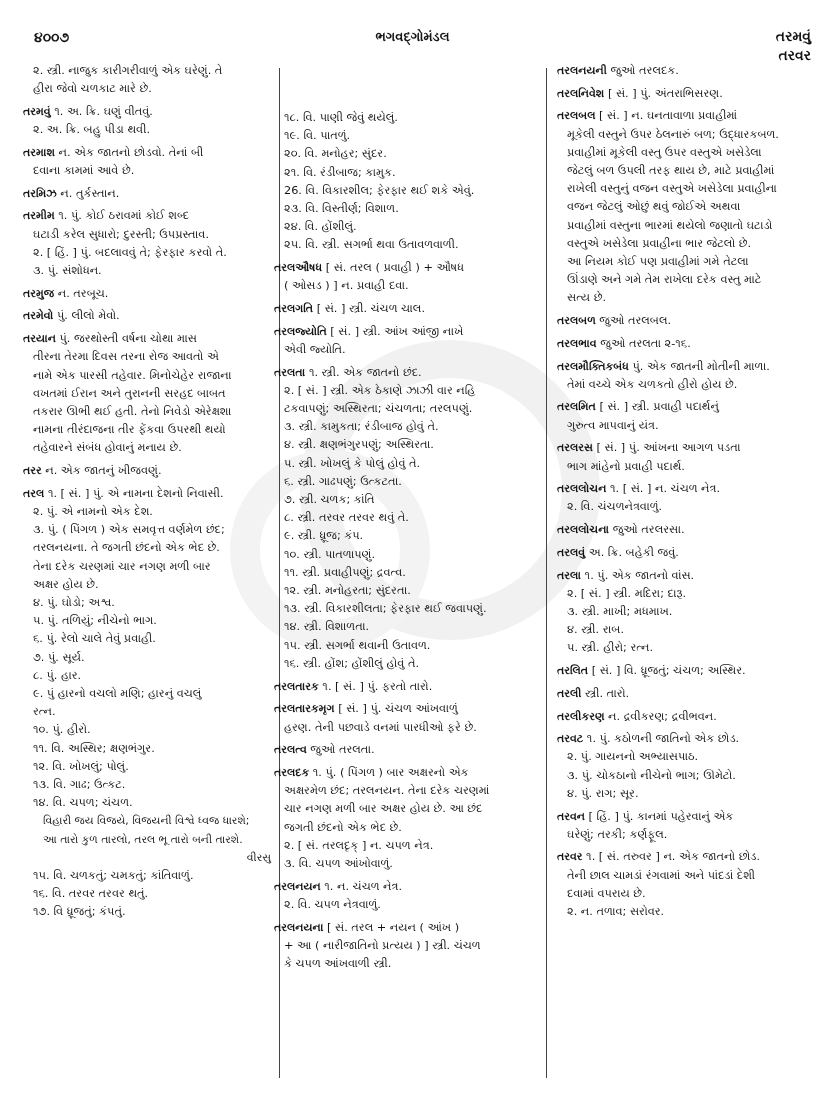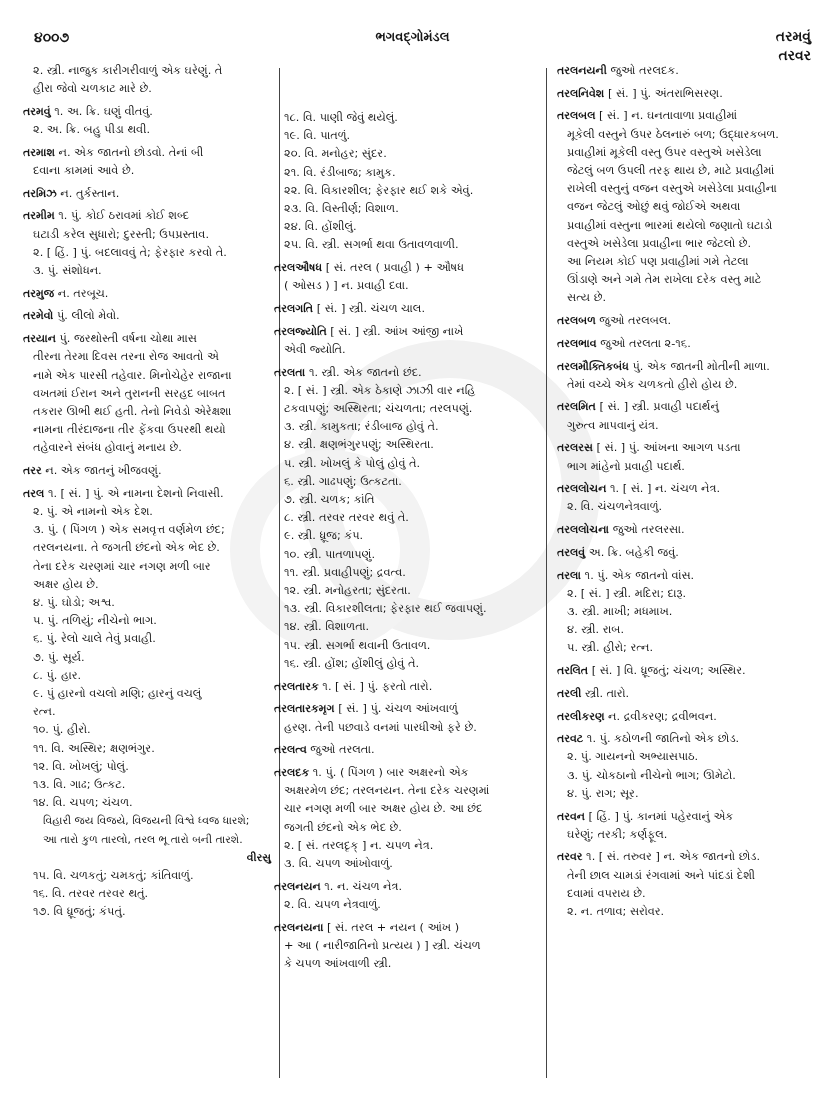--- a/index.html
+++ b/index.html
@@ -28,21 +28,21 @@
   .col2 { left: 274px; width: 250px; margin-top: 47px; }
   .col3 { left: 557px; width: 248px; }
   .divider { position: absolute; width: 1px; background: #444; z-index: 2; }
   .div1 { left: 279px; top: 68px; height: 1010px; }
   .div2 { left: 546px; top: 68px; height: 1010px; }
   .entry { margin: 0 0 4.5px 0; }
   .hw { font-weight: bold; font-size: 11px; }
   .line { display: block; padding-left: 10px; text-align: justify; }
   .first { display: block; text-align: justify; }
   .quote { display: block; padding-left: 20px; font-size: 10.8px; }
-  .quote-src { display: block; text-align: right; font-weight: bold; font-size: 10.8px; }
+  .quote-src { display: block; text-align: right; font-weight: normal; font-size: 10.8px; }
 </style>
 </head>
 <body>
 
 <div class="watermark"></div>
 <div class="watermark2"></div>
 
 <div class="header">
   <span class="page-no">૪૦૦૭</span>
   <div class="title">ભગવદ્ગોમંડલ</div>
@@ -121,21 +121,21 @@
       <span class="line">૧૬. વિ. તરવર તરવર થતું.</span>
       <span class="line">૧૭. વિ ધ્રૂજતું; કંપતું.</span>
     </div>
   </div>
 <div class="col col2">
     <div class="entry">
       <span class="line">૧૮. વિ. પાણી જેવું થયેલું.</span>
       <span class="line">૧૯. વિ. પાતળું.</span>
       <span class="line">૨૦. વિ. મનોહર; સુંદર.</span>
       <span class="line">૨૧. વિ. રંડીબાજ; કામુક.</span>
-      <span class="line">૨૨. વિ. વિકારશીલ; ફેરફાર થઈ શકે એવું.</span>
+      <span class="line">26. વિ. વિકારશીલ; ફેરફાર થઈ શકે એવું.</span>
       <span class="line">૨૩. વિ. વિસ્તીર્ણ; વિશાળ.</span>
       <span class="line">૨૪. વિ. હોંશીલું.</span>
       <span class="line">૨૫. વિ. સ્ત્રી. સગર્ભા થવા ઉતાવળવાળી.</span>
     </div>
     <div class="entry">
       <span class="first"><span class="hw">તરલઔષધ</span><span> [ સં. તરલ ( પ્રવાહી ) + ઔષધ</span></span>
       <span class="line">( ઓસડ ) ] ન. પ્રવાહી દવા.</span>
     </div>
     <div class="entry">
       <span class="first"><span class="hw">તરલગતિ</span><span> [ સં. ] સ્ત્રી. ચંચળ ચાલ.</span></span>

